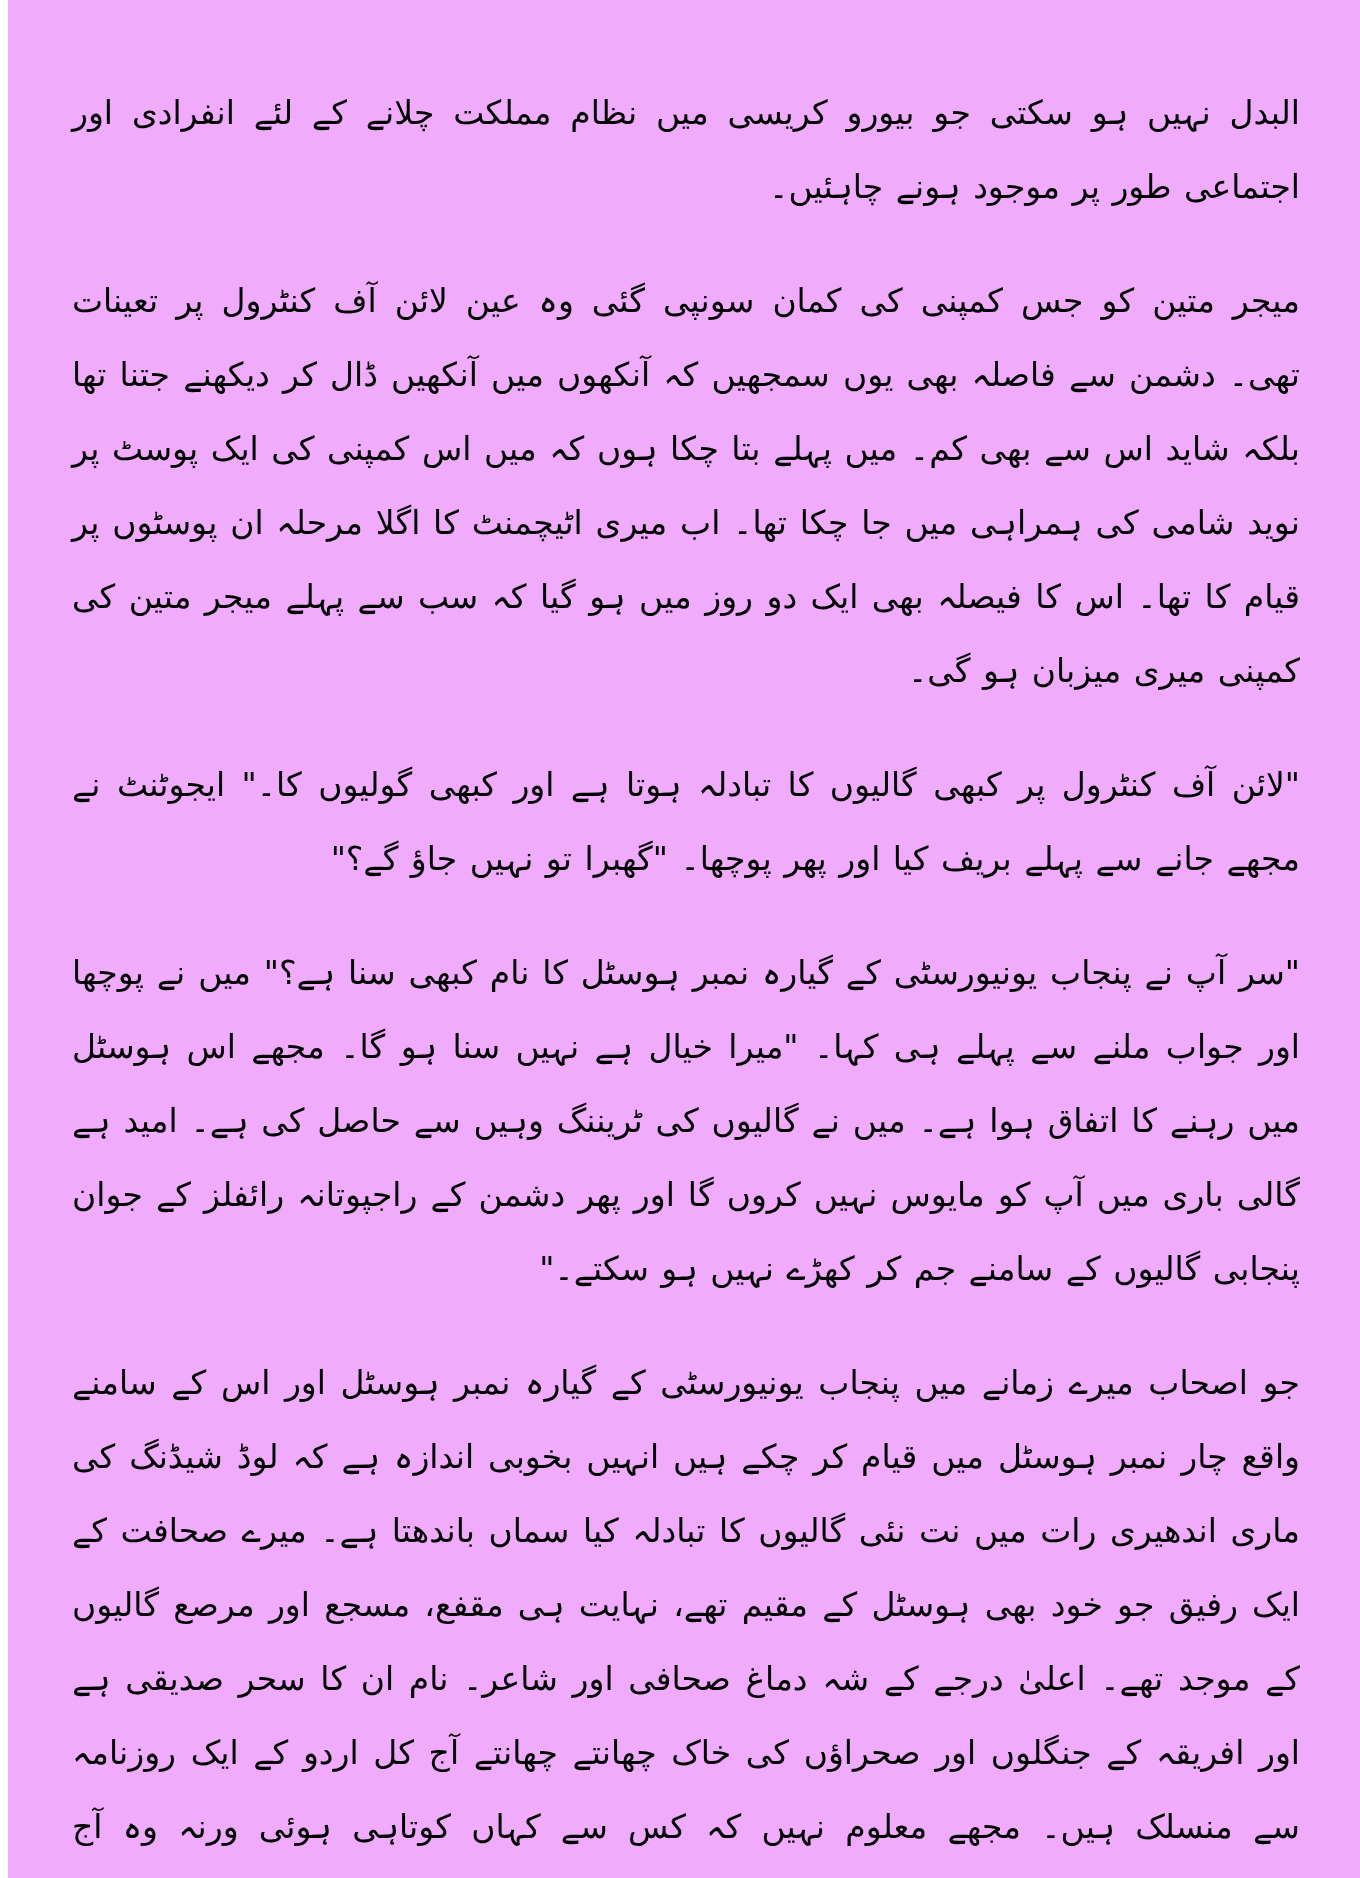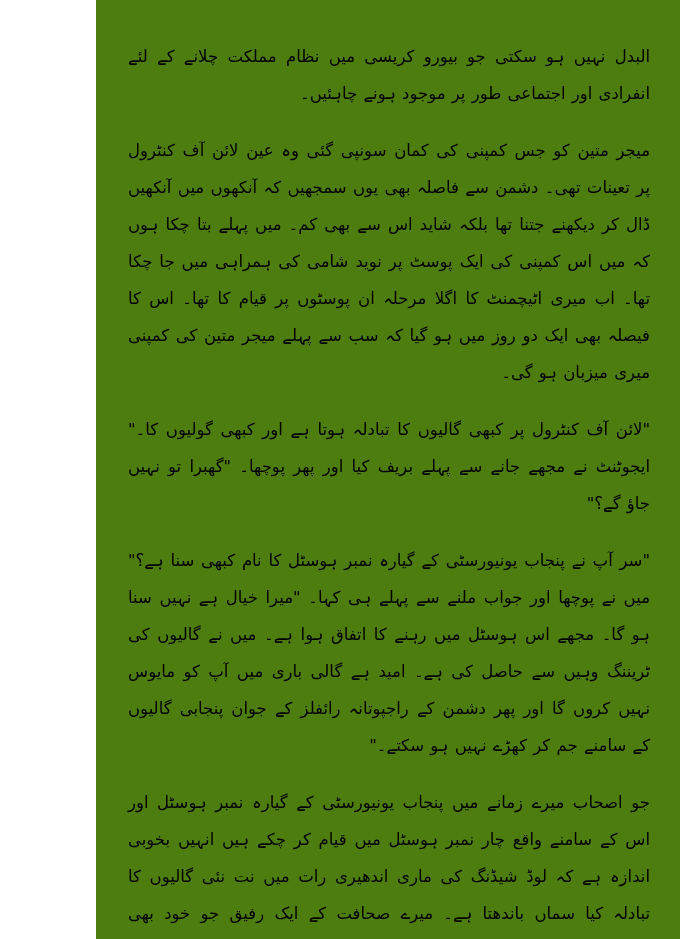--- a/index.html
+++ b/index.html
@@ -8,23 +8,23 @@
     background: #ffffff;
   }
   body {
     width: 680px;
     height: 939px;
     overflow: hidden;
     font-family: "DejaVu Sans", sans-serif;
   }
   .page {
     box-sizing: border-box;
-    width: 584px;
+    width: 676px;
     height: 939px;
-    background: #4d7c0f;
+    background: #f0abfc;
     color: #000000;
     padding: 38px 30px 20px 32px;
     direction: rtl;
   }
   .page p {
     margin: 0 0 20px 0;
     font-size: 16.5px;
     line-height: 37px;
     text-align: justify;
     text-align-last: right;

